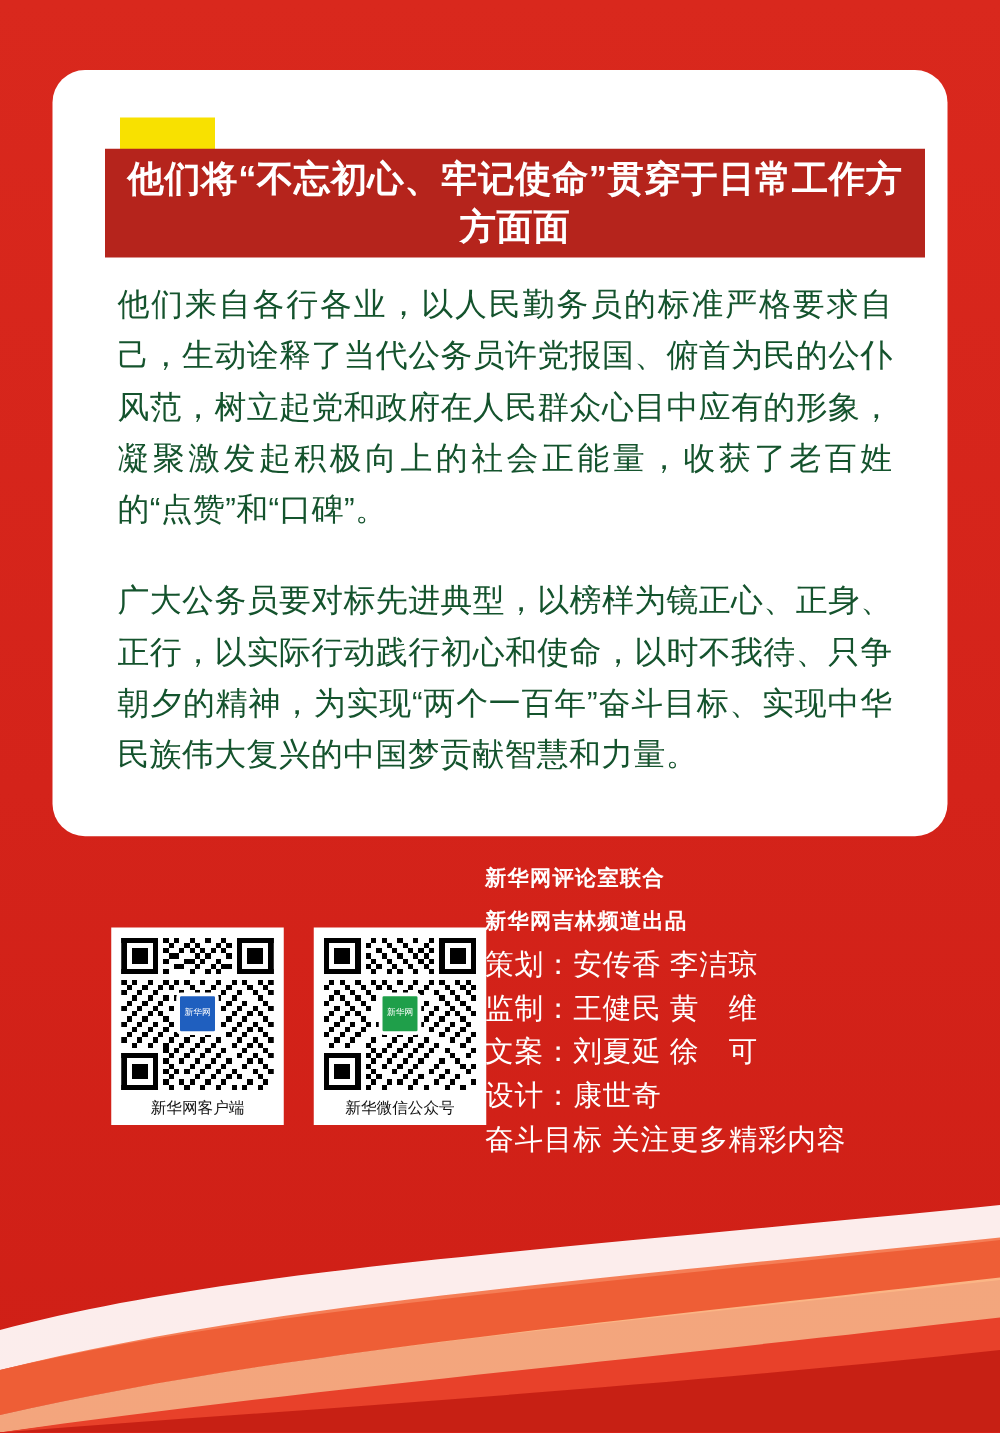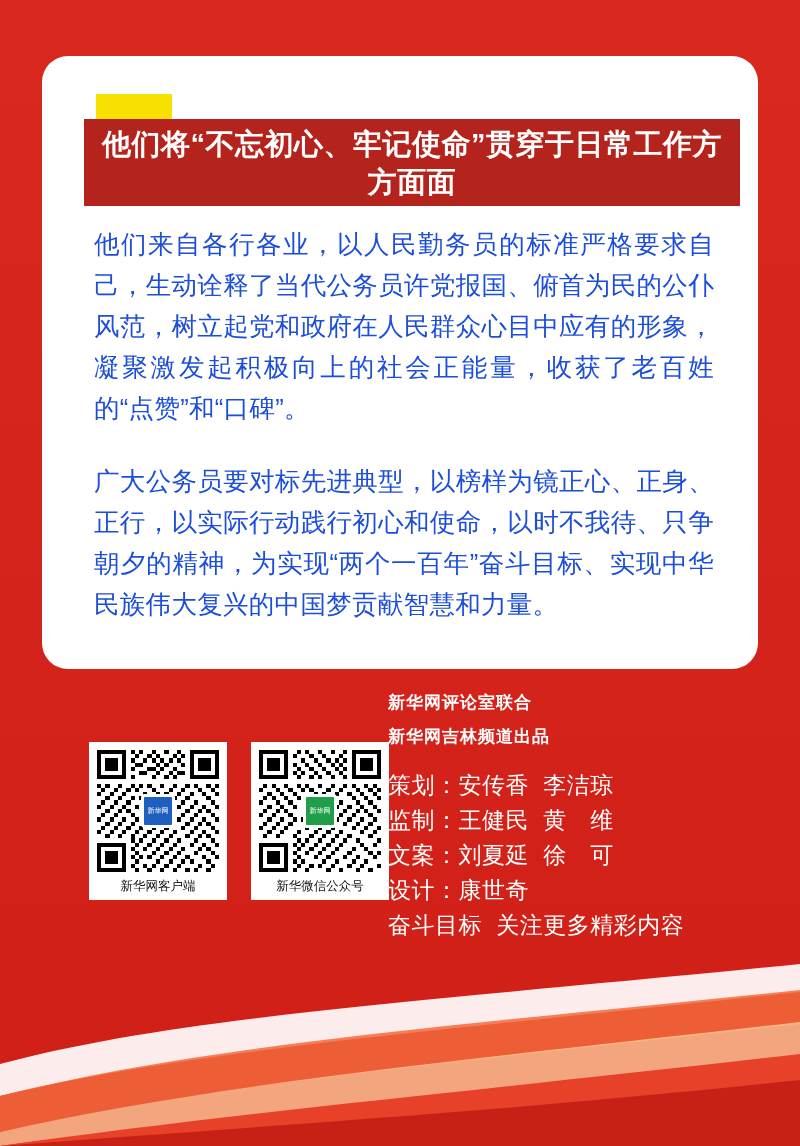--- a/index.html
+++ b/index.html
@@ -74,21 +74,21 @@
     box-sizing: border-box;
     width: 100%;
   }
 
   
   .body-text {
     position: absolute;
     left: 52px;
     top: 168px;
     width: 620px;
-    color: #1d4ed8;
+    color: #14532d;
     font-size: 25.5px;
     line-height: 41px;
     letter-spacing: 0.3px;
   }
   .body-text p {
     margin: 0 0 32px 0;
     text-align: justify;
     text-align-last: left;
   }
   .body-text p:last-child { margin-bottom: 0; }
@@ -155,25 +155,24 @@
     display: flex;
     justify-content: flex-start;
     font-size: 17px;
     font-weight: bold;
     line-height: 34px;
     letter-spacing: 1px;
   }
   .credits .head-row .left { white-space: nowrap; }
   .credits .head-row .right { white-space: nowrap; font-family: Liberation Serif, serif; }
   .credits .sub-list {
-    margin-top: 16px;
+    margin-top: 0;
     font-size: 23px;
     line-height: 35px;
     letter-spacing: 0.5px;
-    font-family: Liberation Mono, monospace;
   }
   .credits .sub-list div { white-space: nowrap; }
 
   
   .ribbon {
     position: absolute;
     left: 0;
     bottom: 0;
     width: 800px;
     height: 200px;

